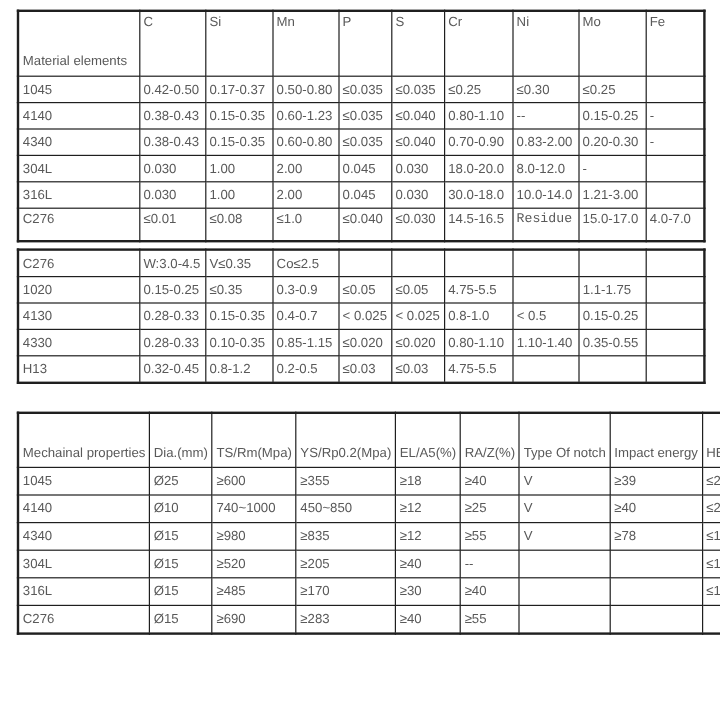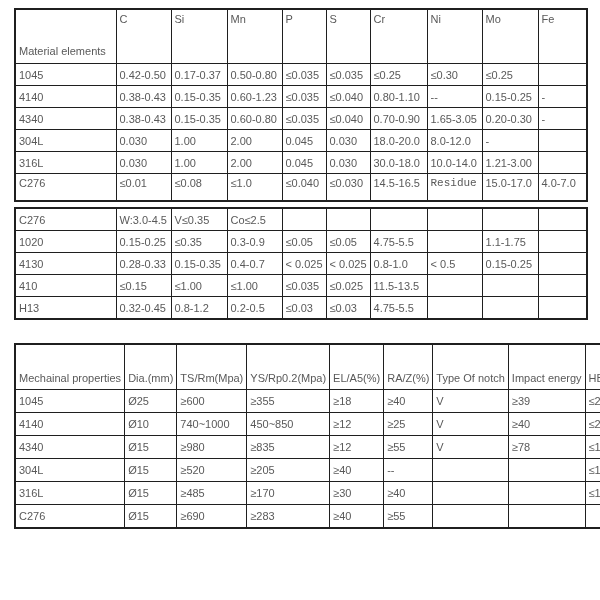--- a/index.html
+++ b/index.html
@@ -131,21 +131,21 @@
             <td>-</td>
           </tr>
           <tr>
             <td>4340</td>
             <td>0.38-0.43</td>
             <td>0.15-0.35</td>
             <td>0.60-0.80</td>
             <td>≤0.035</td>
             <td>≤0.040</td>
             <td>0.70-0.90</td>
-            <td>1.65-3.05</td>
+            <td>0.83-2.00</td>
             <td>0.20-0.30</td>
             <td>-</td>
           </tr>
           <tr>
             <td>304L</td>
             <td>0.030</td>
             <td>1.00</td>
             <td>2.00</td>
             <td>0.045</td>
             <td>0.030</td>
@@ -227,29 +227,29 @@
             <td>0.15-0.35</td>
             <td>0.4-0.7</td>
             <td>&lt; 0.025</td>
             <td>&lt; 0.025</td>
             <td>0.8-1.0</td>
             <td>&lt; 0.5</td>
             <td>0.15-0.25</td>
             <td></td>
           </tr>
           <tr>
-            <td>410</td>
-            <td>≤0.15</td>
-            <td>≤1.00</td>
-            <td>≤1.00</td>
-            <td>≤0.035</td>
-            <td>≤0.025</td>
-            <td>11.5-13.5</td>
-            <td></td>
-            <td></td>
+            <td>4330</td>
+            <td>0.28-0.33</td>
+            <td>0.10-0.35</td>
+            <td>0.85-1.15</td>
+            <td>≤0.020</td>
+            <td>≤0.020</td>
+            <td>0.80-1.10</td>
+            <td>1.10-1.40</td>
+            <td>0.35-0.55</td>
             <td></td>
           </tr>
           <tr>
             <td>H13</td>
             <td>0.32-0.45</td>
             <td>0.8-1.2</td>
             <td>0.2-0.5</td>
             <td>≤0.03</td>
             <td>≤0.03</td>
             <td>4.75-5.5</td>

